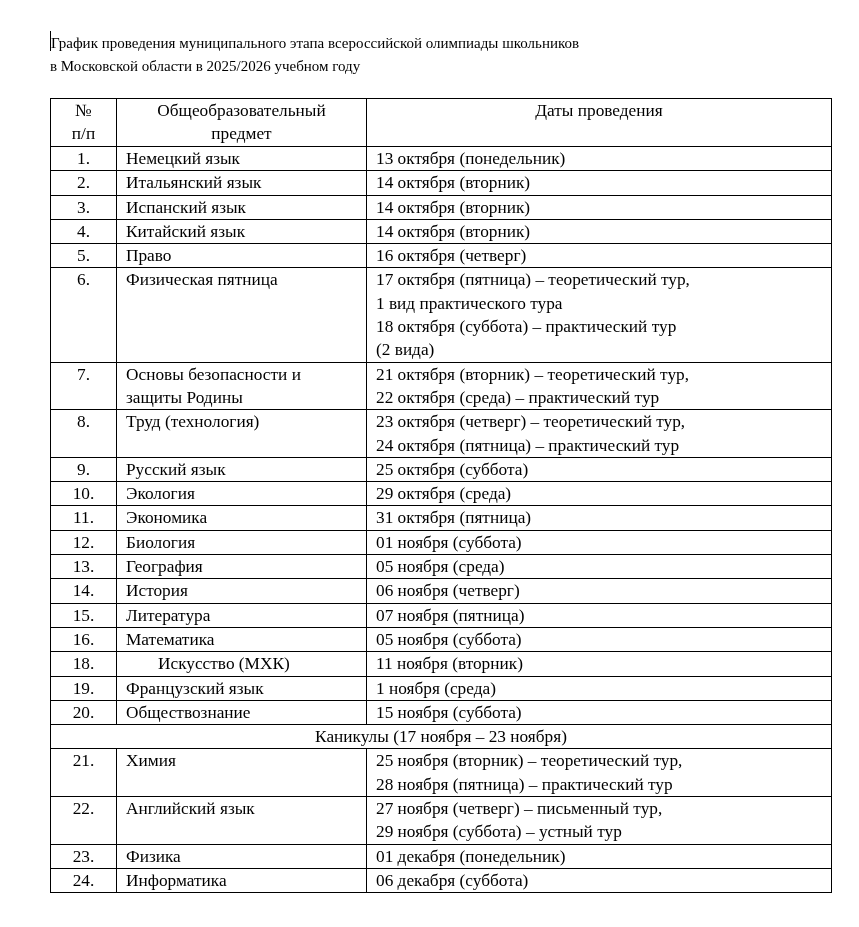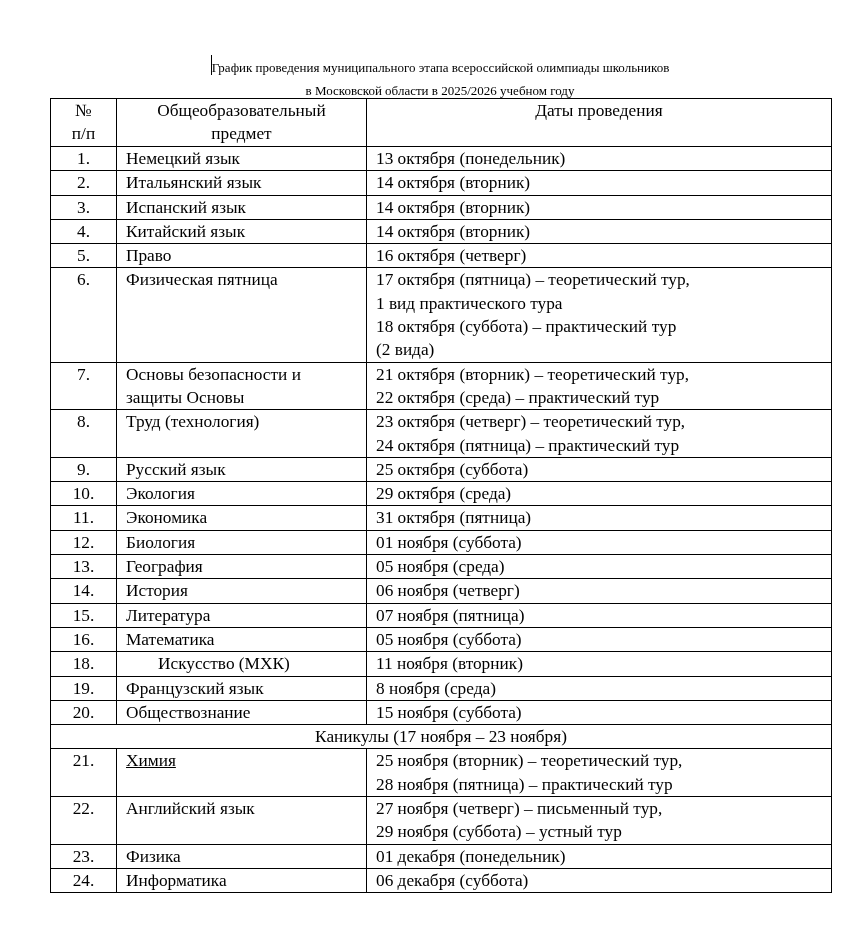--- a/index.html
+++ b/index.html
@@ -2,21 +2,21 @@
 <html><head>
 <meta charset="utf-8">
 <style>
   html, body { margin: 0; padding: 0; background: #ffffff; }
   body {
     width: 859px; height: 927px; position: relative; overflow: hidden;
     font-family: "Liberation Serif", serif; color: #000;
   }
   .title {
     position: absolute; top: 31px; left: 50px; width: 780px;
-    text-align: center; font-size: 13px; line-height: 23px; margin-top: 24px;
+    font-size: 15px; line-height: 23px;
   }
   .title .cursor {
     display: inline-block; width: 1px; height: 20px; background: #000;
     vertical-align: -3px; margin-right: 0px;
   }
   table.sched {
     position: absolute; top: 98px; left: 50px;
     width: 781px; border-collapse: collapse; table-layout: fixed;
     font-size: 17.3px; line-height: 23.3px;
   }
@@ -115,21 +115,21 @@
           <span class="line">17 октября (пятница) – теоретический тур,</span>
           <span class="line">1 вид практического тура</span>
           <span class="line">18 октября (суббота) – практический тур</span>
           <span class="line">(2 вида)</span>
         </td>
       </tr>
       <tr>
         <td class="num">7.</td>
         <td class="subj">
           <span style="display: block;">Основы безопасности и</span>
-          <span style="display: block;">защиты Основы</span>
+          <span style="display: block;">защиты Родины</span>
         </td>
         <td class="dates">
           <span class="line">21 октября (вторник) – теоретический тур,</span>
           <span class="line">22 октября (среда) – практический тур</span>
         </td>
       </tr>
       <tr>
         <td class="num">8.</td>
         <td class="subj">
           <span style="display: block;">Труд (технология)</span>
@@ -219,21 +219,21 @@
         <td class="dates">
           <span class="line">11 ноября (вторник)</span>
         </td>
       </tr>
       <tr>
         <td class="num">19.</td>
         <td class="subj">
           <span style="display: block;">Французский язык</span>
         </td>
         <td class="dates">
-          <span class="line">8 ноября (среда)</span>
+          <span class="line">1 ноября (среда)</span>
         </td>
       </tr>
       <tr>
         <td class="num">20.</td>
         <td class="subj">
           <span style="display: block;">Обществознание</span>
         </td>
         <td class="dates">
           <span class="line">15 ноября (суббота)</span>
         </td>
@@ -241,21 +241,21 @@
     </tbody>
   <tbody>
     <tr class="break">
       <td colspan="3">Каникулы (17 ноября – 23 ноября)</td>
     </tr>
   </tbody>
   <tbody id="body-after">
       <tr>
         <td class="num">21.</td>
         <td class="subj">
-          <span style="display: block; text-decoration: underline;">Химия</span>
+          <span style="display: block;">Химия</span>
         </td>
         <td class="dates">
           <span class="line">25 ноября (вторник) – теоретический тур,</span>
           <span class="line">28 ноября (пятница) – практический тур</span>
         </td>
       </tr>
       <tr>
         <td class="num">22.</td>
         <td class="subj">
           <span style="display: block;">Английский язык</span>

